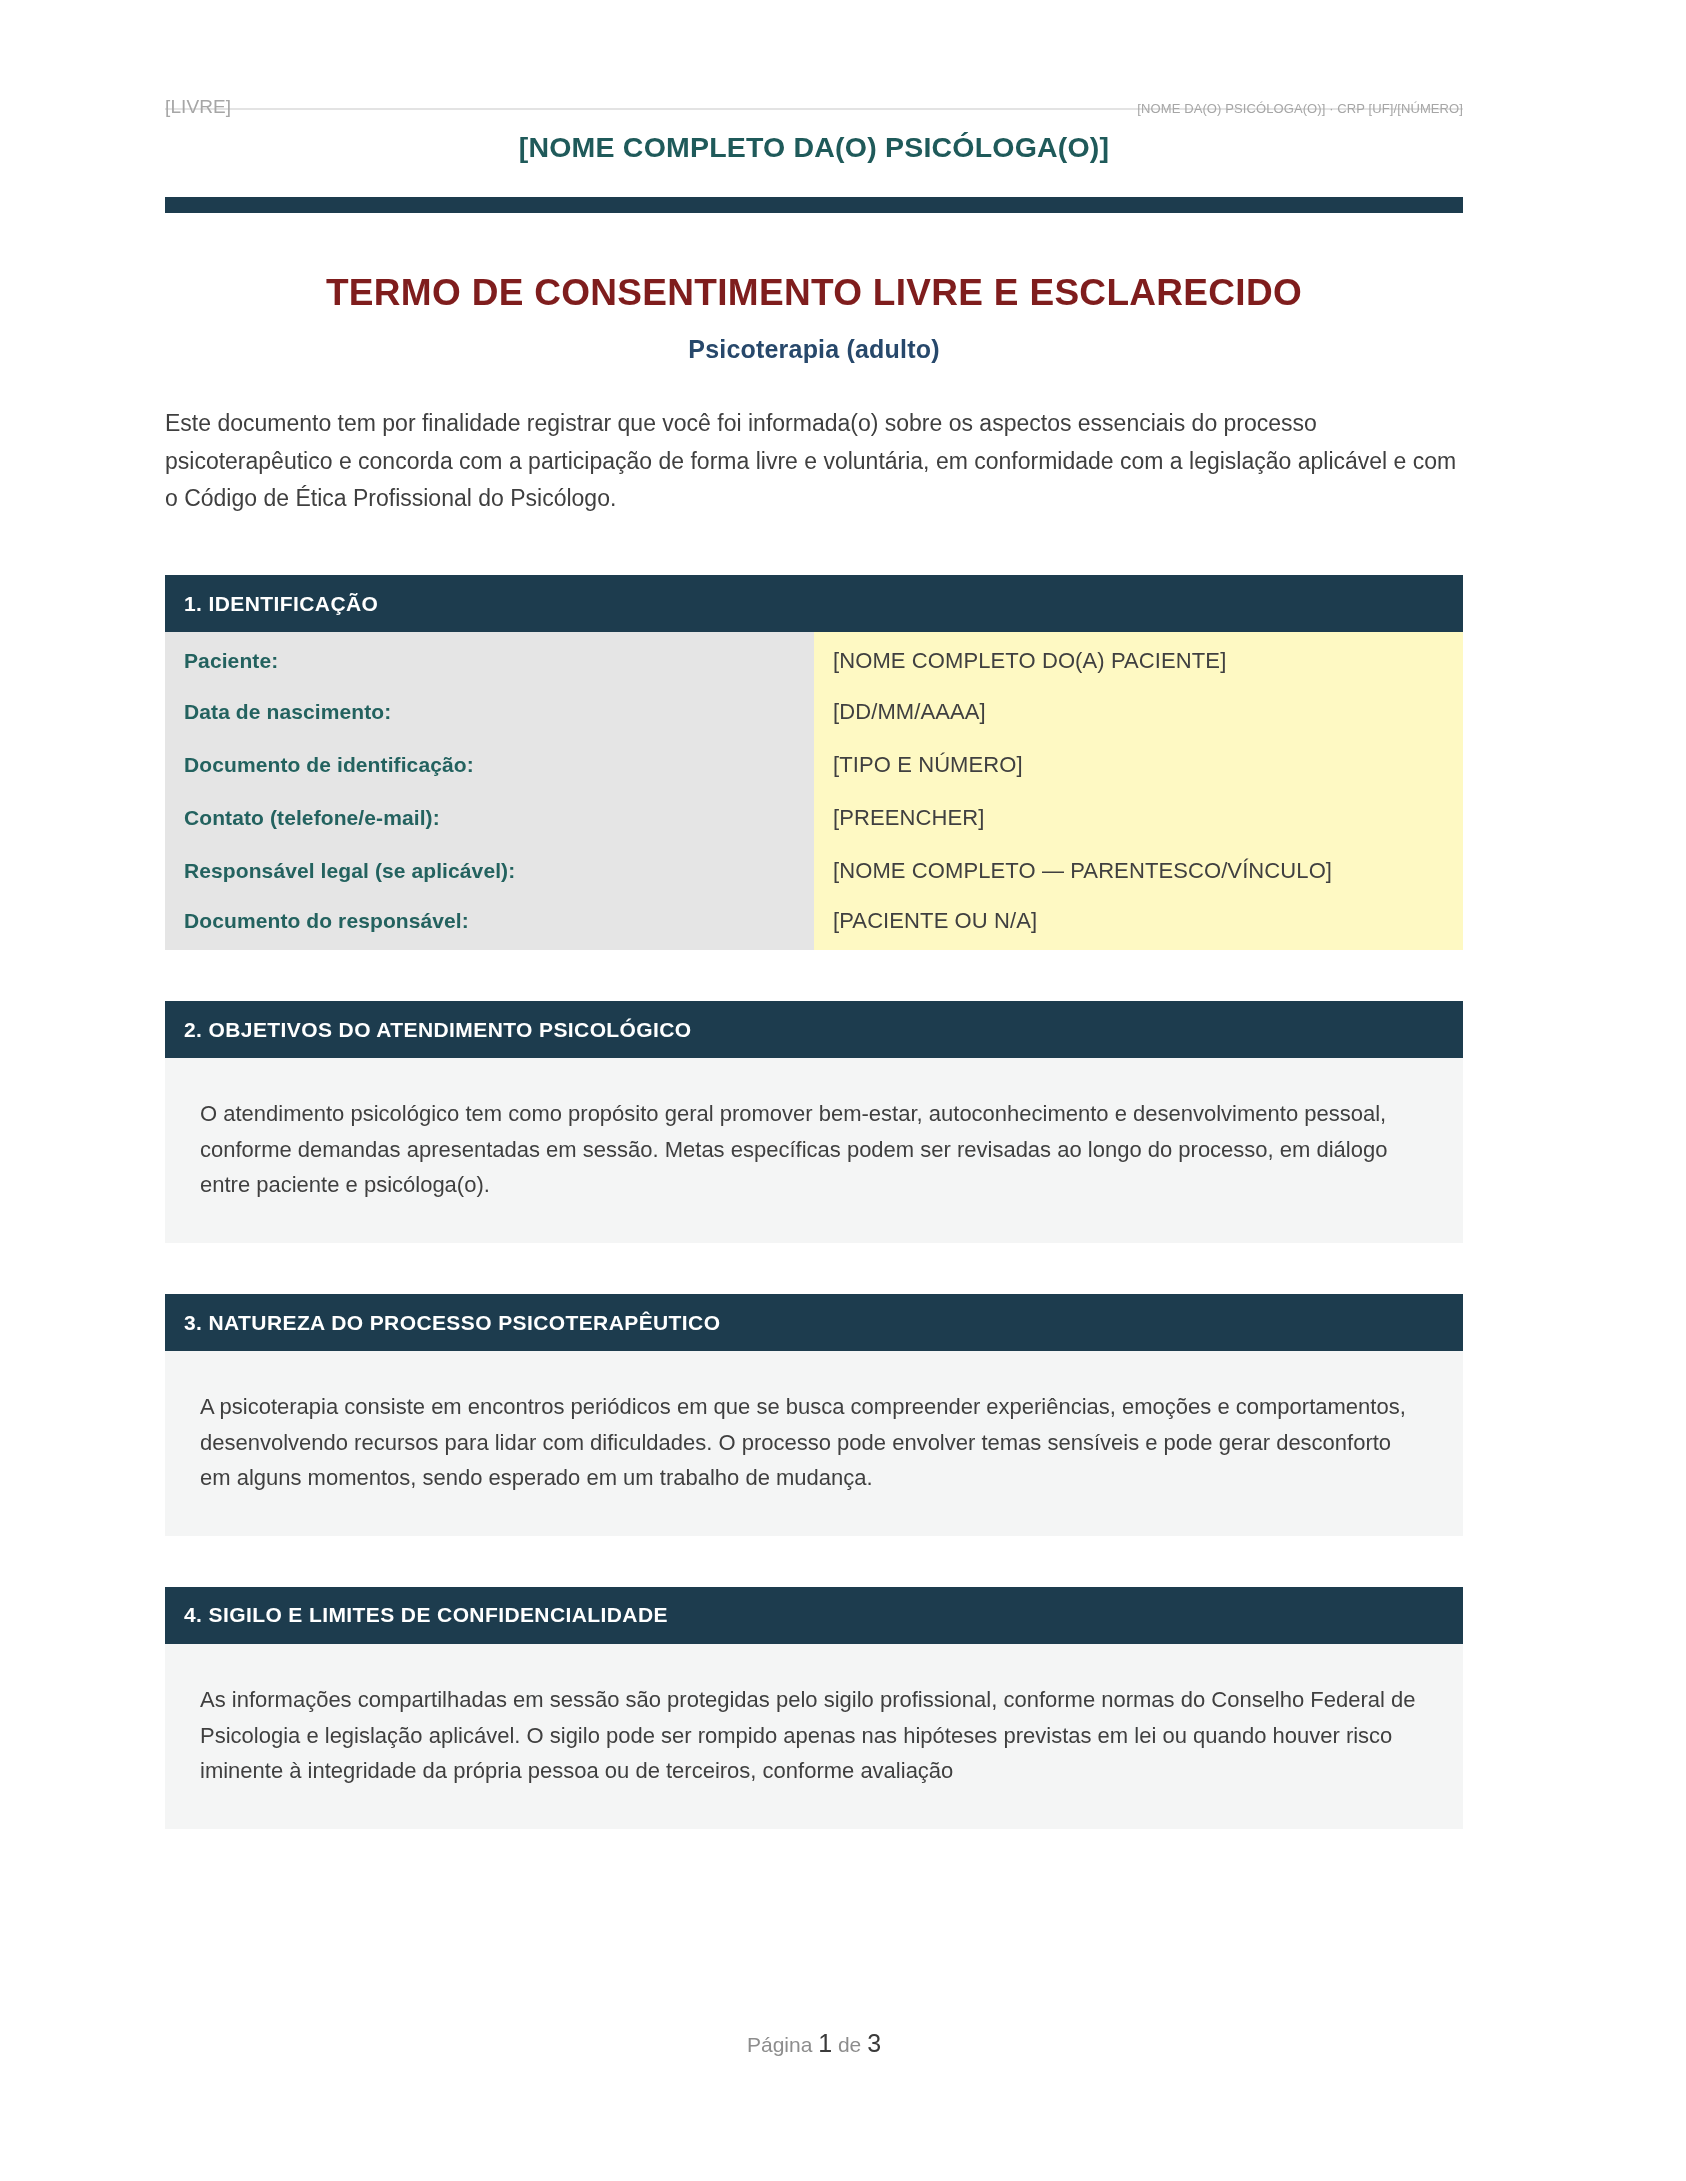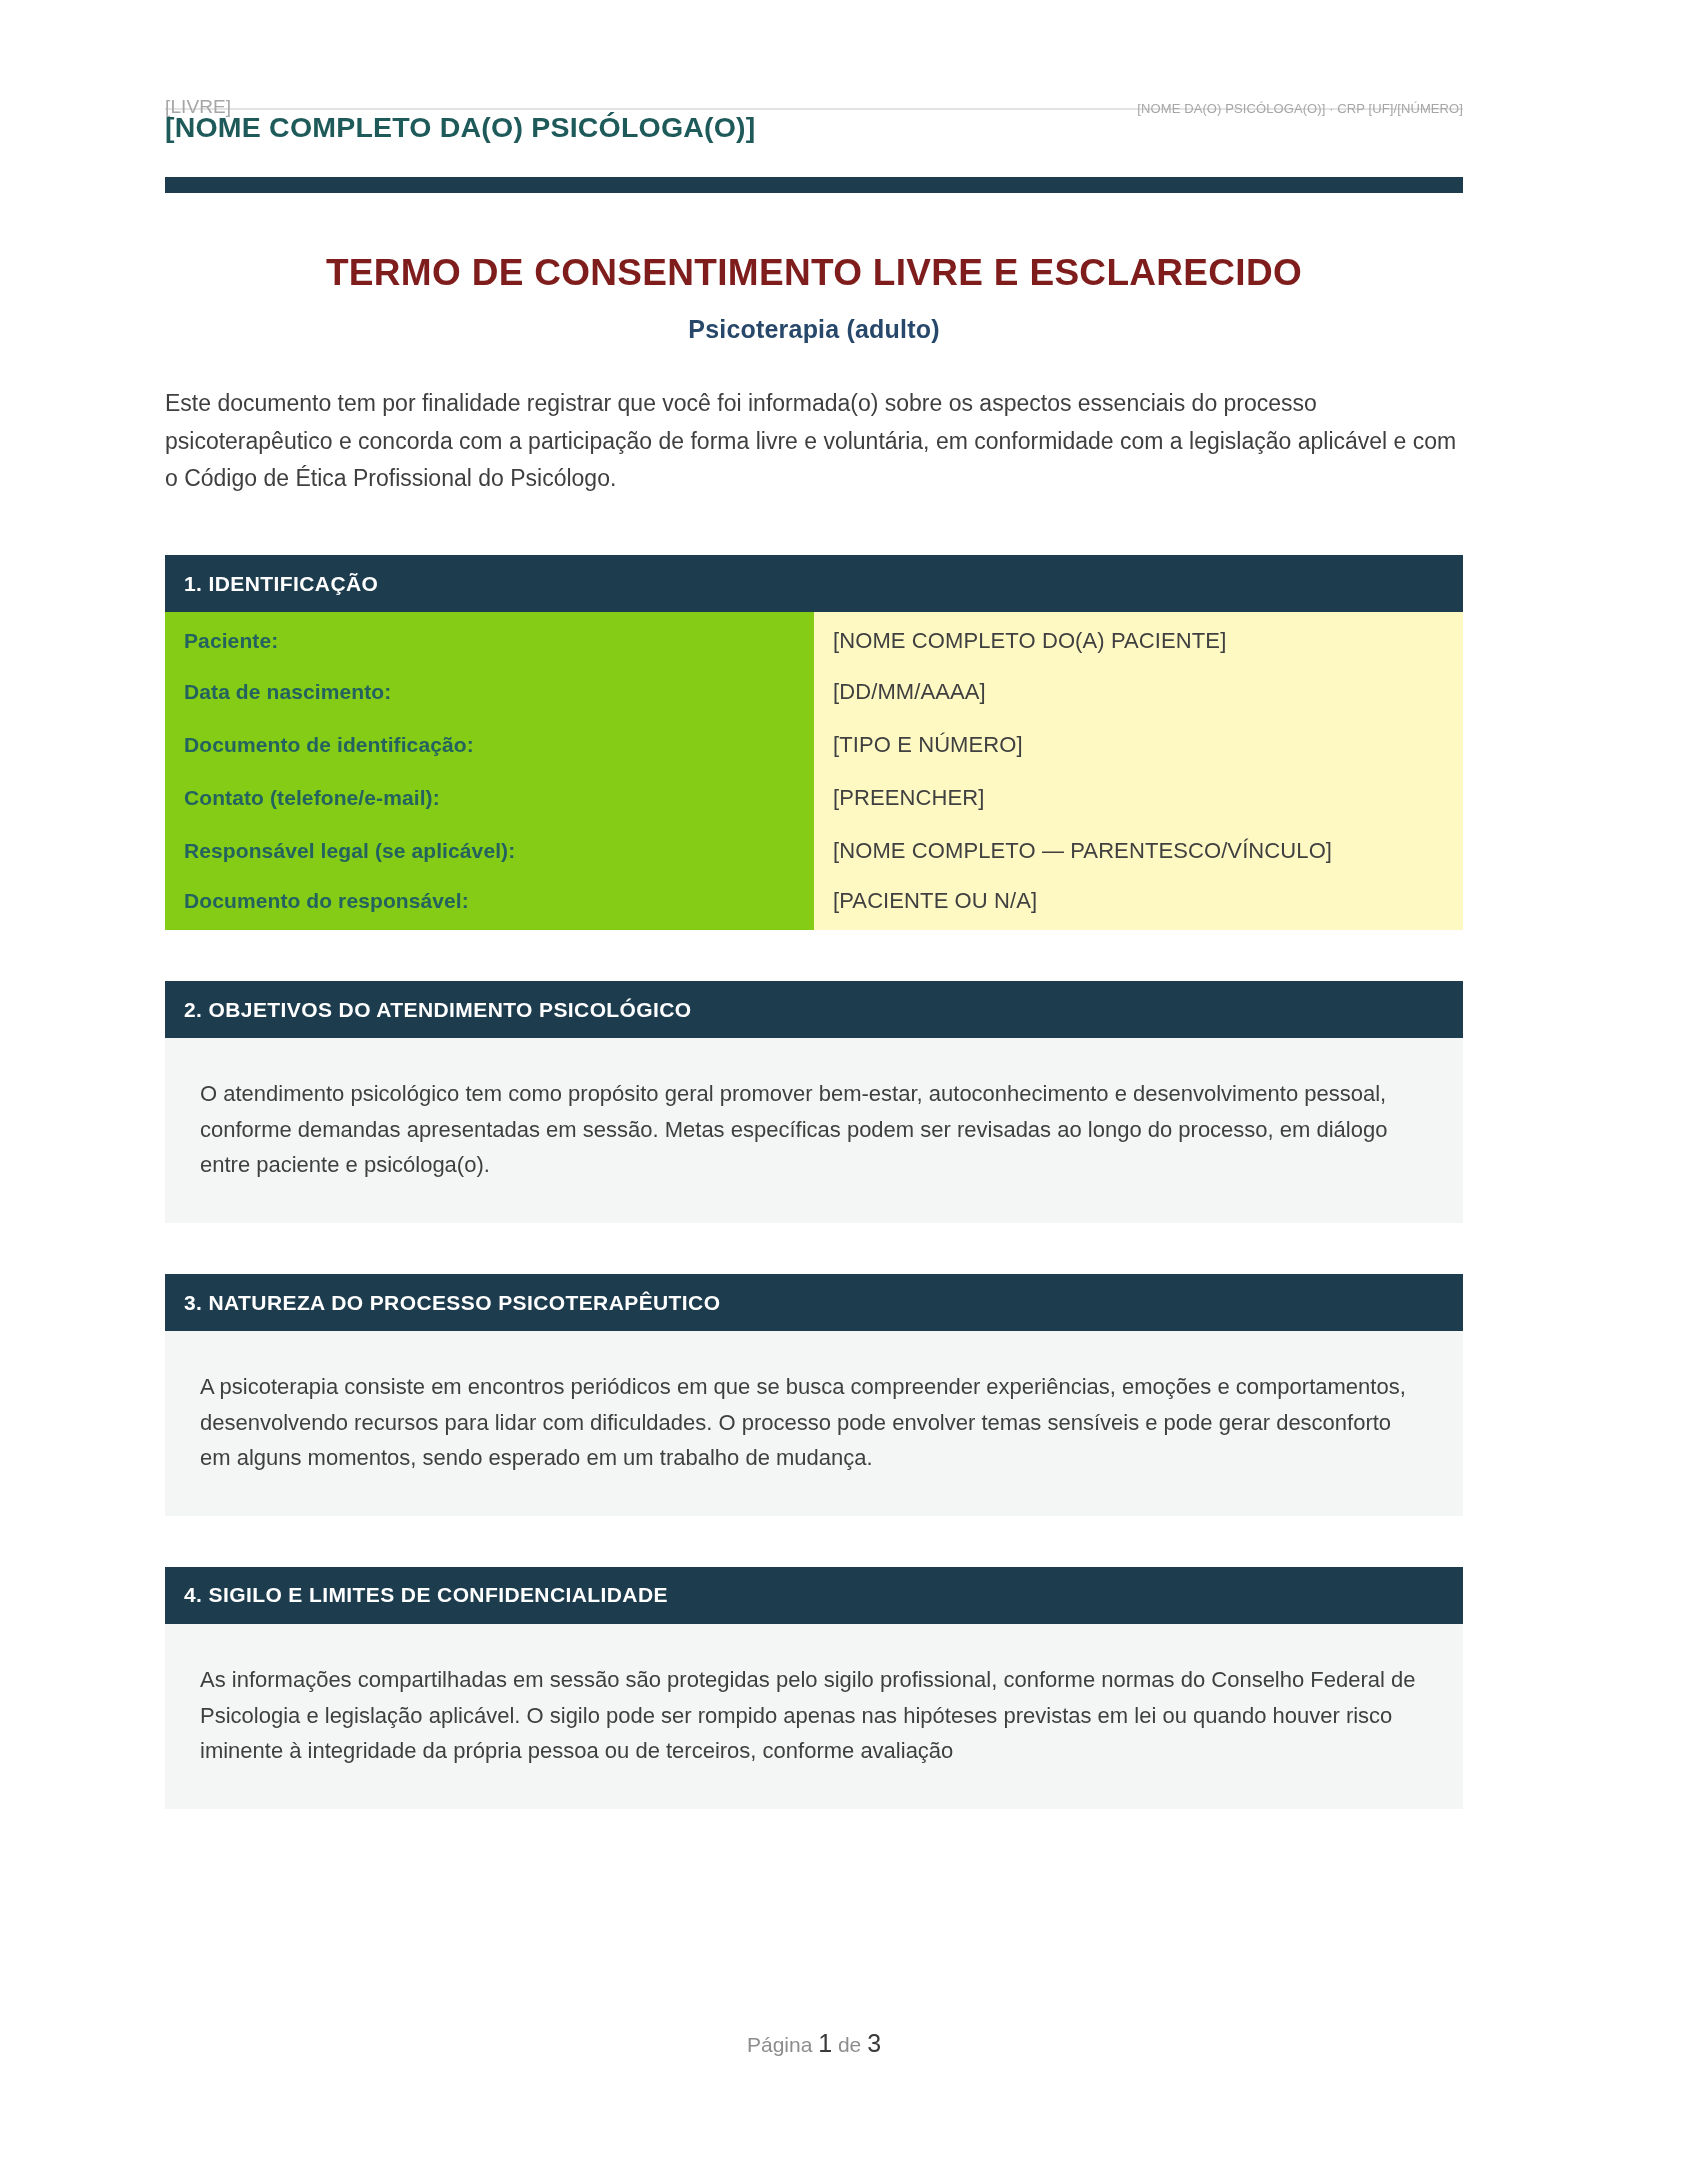--- a/index.html
+++ b/index.html
@@ -53,21 +53,22 @@
   }
   .header-rule {
     margin-top: 12px;
     height: 1.8px;
     background: #e3e3e3;
     width: 100%;
   }
 
   
   .letterhead {
-    text-align: left;
+    text-align: center;
+    padding-top: 20px;
   }
   .letterhead .practitioner-name {
     font-size: 28.5px;
     font-weight: bold;
     color: #1f5a5a;
     letter-spacing: 0.2px;
     line-height: 1.25;
   }
   .letterhead .practitioner-credentials {
     margin-top: 16.5px;
@@ -148,21 +149,21 @@
     border-collapse: collapse;
     table-layout: fixed;
   }
   .id-table tr { height: 53px; }
   .id-table td {
     vertical-align: middle;
     padding: 0;
   }
   .id-table td.id-label-cell {
     width: 649px;
-    background: #84cc16;
+    background: #e5e5e5;
     padding-left: 19px;
     font-size: 21px;
     font-weight: bold;
     color: #23625f;
     letter-spacing: 0.1px;
   }
   .id-table td.id-value-cell {
     width: 649px;
     background: #fef9c3;
     padding-left: 19px;

